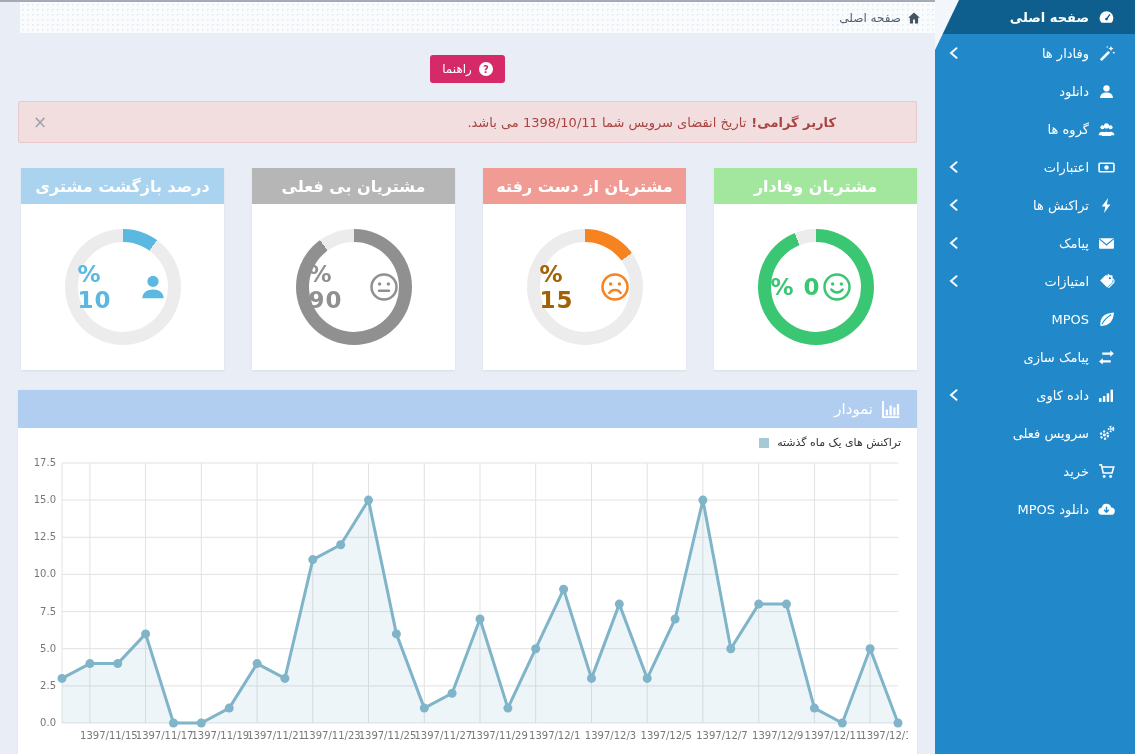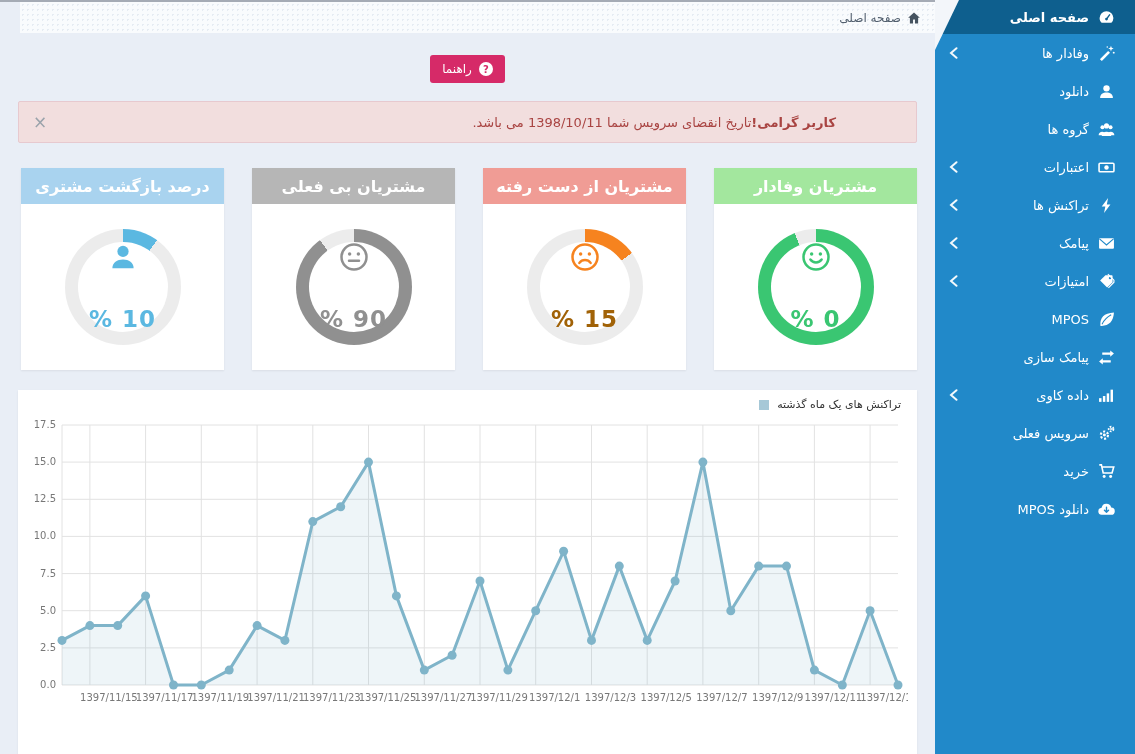--- a/index.html
+++ b/index.html
@@ -31,32 +31,32 @@
   .breadcrumb .bicon{width:14px;height:14px;display:inline-flex;color:#45525f}
   .breadcrumb .bicon svg{width:14px;height:14px}
   .content{padding:0 18px}
   .help-row{margin-top:22px;display:flex;justify-content:center}
   .help-btn{background:#d62a68;color:#fff;border:none;border-radius:3px;font-size:12px;
     padding:0 12px;height:28px;display:flex;align-items:center;gap:7px;font-family:inherit;cursor:pointer}
   .q-badge{width:14px;height:14px;border-radius:50%;background:#fff;color:#d62a68;
     font-size:10px;font-weight:bold;display:flex;align-items:center;justify-content:center;flex:none}
   .alert{margin-top:18px;height:42px;background:#f2dede;border:1px solid #e7c9cf;border-radius:2px;
     position:relative;display:flex;align-items:center;padding:0 80px 0 40px;color:#a94442;font-size:13px}
-  .alert b{}
+  .alert b{margin-left:5px}
   .alert-close{position:absolute;left:14px;top:50%;transform:translateY(-50%);
     color:#9aa3ab;font-size:17px;line-height:1;cursor:pointer}
   
   .cards{margin-top:25px;display:flex;gap:28px}
   .card{width:203px;height:202px;background:#fff;box-shadow:0 1px 2px rgba(0,0,0,.07)}
   .card-header{height:36px;display:flex;align-items:center;justify-content:center;
     color:#fff;font-size:16px;font-weight:bold}
   .card-body{height:166px;display:flex;align-items:center;justify-content:center}
   .donut{width:116px;height:116px;border-radius:50%;position:relative}
   .donut-hole{position:absolute;inset:13px;background:#fff;border-radius:50%;
-    display:flex;flex-direction:column;align-items:center;justify-content:space-between;gap:1px}
+    display:flex;flex-direction:row;align-items:center;justify-content:flex-end;gap:1px}
   .donut-icon{display:inline-flex}
   .donut-icon svg{width:30px;height:30px;display:block}
   .donut-pct{direction:ltr;font-size:23px;font-weight:bold;letter-spacing:1px}
   
   .chart-panel{margin-top:20px;background:#fff;box-shadow:0 1px 2px rgba(0,0,0,.07);height:364px}
   .chart-header{height:38px;background:#b1cef1;color:#fff;display:flex;align-items:center;
     padding:0 16px;gap:8px;font-size:15px}
   .chart-header .hicon{display:inline-flex;color:#fff}
   .chart-header .hicon svg{width:20px;height:20px;display:block}
   .chart-body{padding:8px 10px 0}
@@ -161,20 +161,32 @@
                   </svg>
                 </span>
           <div class="donut-pct" style="color:#5bb8e1">% 10</div>
         </div>
       </div>
     </div>
   </div>
       </div>
 
     <div class="chart-panel">
+      <div class="chart-header">
+        <span class="hicon">
+            <svg viewBox="0 0 16 16">
+              <path d="M1.6 1.5v13h13" stroke="currentColor" stroke-width="1.5" fill="none"></path>
+              <rect x="3.8" y="8.5" width="1.8" height="4.6" fill="currentColor"></rect>
+              <rect x="6.8" y="5.2" width="1.8" height="7.9" fill="currentColor"></rect>
+              <rect x="9.8" y="6.8" width="1.8" height="6.3" fill="currentColor"></rect>
+              <rect x="12.7" y="4" width="1.8" height="9.1" fill="currentColor"></rect>
+            </svg>
+          </span>
+        <span>نمودار</span>
+      </div>
       <div class="chart-body">
         <div class="legend">
           <span class="legend-swatch"></span>
           <span>تراکنش های یک ماه گذشته</span>
         </div>
         <div id="chart-container"><svg xmlns="http://www.w3.org/2000/svg" width="880" height="292" viewBox="0 0 880 292" font-family="DejaVu Sans, Liberation Sans, sans-serif">
               <line x1="34" y1="268.0" x2="870" y2="268.0" stroke="#e2e2e2"></line>
               <text x="28" y="271" text-anchor="end" font-size="10" fill="#777">0.0</text>
               <line x1="34" y1="230.9" x2="870" y2="230.9" stroke="#e2e2e2"></line>
               <text x="28" y="233.9" text-anchor="end" font-size="10" fill="#777">2.5</text>

